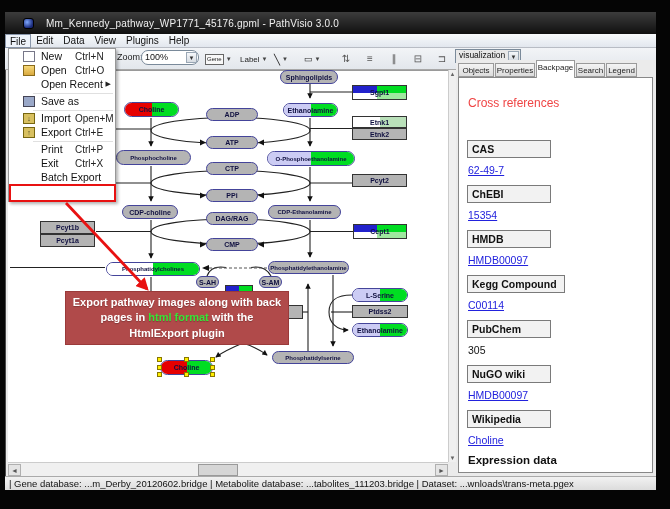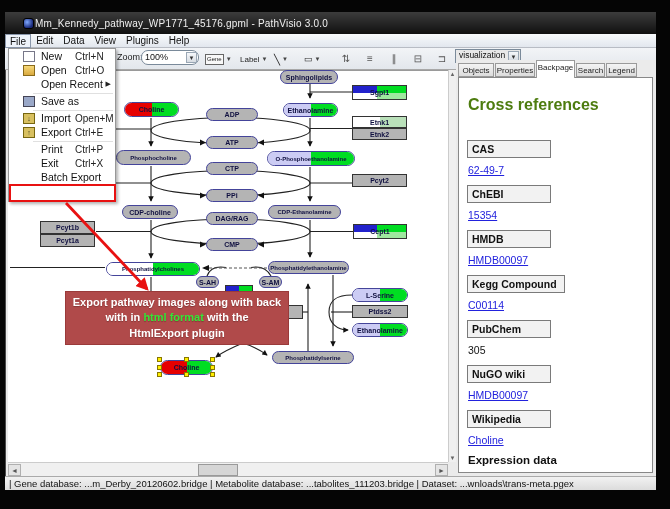--- a/index.html
+++ b/index.html
@@ -1,21 +1,21 @@
 <!DOCTYPE html>
 <html><head>
 <meta charset="utf-8">
 <style>
   * { margin:0; padding:0; box-sizing:border-box; }
   html,body { width:670px; height:509px; background:#000; font-family:"Liberation Sans",sans-serif; overflow:hidden; }
   #stage { position:absolute; left:0; top:0; width:670px; height:509px; background:#050505; }
   #win { position:absolute; left:5px; top:12px; width:651px; height:478px; background:#ebebeb; border:1px solid #4a4a4a; }
   #titlebar { position:absolute; left:5px; top:12px; width:651px; height:22px; background:linear-gradient(#3c3c3c,#101010); display:flex; align-items:center; }
   #app-icon { width:11px; height:11px; margin-left:18px; border-radius:3px; background:radial-gradient(circle at 35% 35%, #7fa8ff 0%, #1a2a7a 70%); border:1px solid #000; }
-  #title-text { color:#f0f0f0; font-size:10px; margin-left:1px; letter-spacing:0.2px; }
+  #title-text { color:#f0f0f0; font-size:10px; margin-left:12px; letter-spacing:0.2px; }
   #menubar { position:absolute; left:5px; top:34px; width:651px; height:14px; background:linear-gradient(#f8fafc,#e2e7ee); border-bottom:1px solid #b8bcc4; display:flex; align-items:center; font-size:10px; color:#111; }
   .mb-item { padding:0 5px; height:14px; line-height:14px; }
   .mb-item.active { border:1px solid #8a97ab; background:#eef3fa; padding:0 4px; }
   #toolbar { position:absolute; left:5px; top:48px; width:651px; height:22px; background:linear-gradient(#f2f4f7,#e3e7ec); border-bottom:1px solid #a8a8a8; }
   .tb-label { position:absolute; font-size:9px; color:#222; top:4px; }
   .combo { position:absolute; background:#fff; border:1px solid #7a8a9a; font-size:9px; color:#111; }
   .combo .cv { position:absolute; left:3px; top:1px; }
   .combo .ca { position:absolute; right:1px; top:1px; width:11px; bottom:1px; background:linear-gradient(#f5f7fa,#d8dde3); border:1px solid #9aa7b5; font-size:6px; color:#333; text-align:center; line-height:11px; }
   .tb-btn { position:absolute; top:3px; height:16px; display:flex; align-items:center; font-size:8px; color:#222; }
   .tb-btn .da { font-size:6px; color:#444; margin-left:2px; }
@@ -30,21 +30,21 @@
   #vscroll { position:absolute; left:448px; top:70px; width:8px; height:392px; background:#f0f0f0; border-left:1px solid #ccc; }
   .scroll-arrow { position:absolute; font-size:6px; color:#666; width:100%; text-align:center; }
   #splitter-arrow { position:absolute; left:456px; top:64px; font-size:7px; color:#555; }
   #hscroll { position:absolute; left:8px; top:462px; width:440px; height:14px; background:#f0f0f0; border-top:1px solid #ccc; }
   .hs-btn { position:absolute; top:1px; width:13px; height:12px; background:#e4e4e4; border:1px solid #b0b0b0; font-size:7px; color:#555; text-align:center; line-height:11px; }
   #hs-thumb { position:absolute; left:190px; top:1px; width:40px; height:12px; background:#d6d6d6; border:1px solid #9a9a9a; }
   #panel { position:absolute; left:456px; top:60px; width:200px; height:416px; background:#ebebeb; }
   .tab { position:absolute; top:3px; height:14px; background:linear-gradient(#f4f4f4,#dcdcdc); border:1px solid #9a9a9a; font-size:8px; color:#222; text-align:center; line-height:13px; }
   .tab.active { top:0px; height:18px; background:#fff; border-bottom:none; z-index:3; }
   #panel-box { position:absolute; left:2px; top:17px; width:195px; height:396px; background:#fff; border:1px solid #888; overflow:hidden; }
-  #xref-heading { position:absolute; left:9px; top:18px; font-size:16px; font-weight:bold; color:#4d7c0f; }
+  #xref-heading { position:absolute; left:9px; top:18px; font-size:12px; font-weight:normal; color:#ef4444; }
   .sect-header { position:absolute; left:8px; width:84px; height:18px; background:#f2f2f2; border:1px solid #7a7a7a; font-size:10.5px; font-weight:bold; color:#111; line-height:16px; padding-left:4px; }
   .sect-value { position:absolute; left:9px; font-size:10.5px; font-weight:normal; }
   .sect-value.link { color:#2222dd; text-decoration:underline; }
   .sect-value.plain { color:#111; font-weight:normal; }
   #panel-footer { position:absolute; left:9px; font-size:11.5px; font-weight:bold; color:#111; }
   #statusbar { position:absolute; left:5px; top:476px; width:651px; height:14px; background:linear-gradient(#f2f2f2,#dcdcdc); border-top:1px solid #aaa; font-size:9.5px; color:#111; line-height:13px; padding-left:4px; white-space:nowrap; }
   #filemenu { position:absolute; left:8px; top:48px; width:108px; height:154px; background:#fff; border:1px solid #979797; box-shadow:2px 2px 3px rgba(0,0,0,0.3); z-index:20; }
   .fm-item { position:relative; height:14px; display:flex; align-items:center; font-size:10.5px; color:#111;padding-left:11px; }
   .fm-sep { height:3px; border-bottom:1px solid #e0e0e0; margin:0 2px 0 24px; }
   .fm-icon { width:12px; height:11px; margin-left:3px; margin-right:6px; flex:none; }
@@ -328,21 +328,21 @@
           <div class="sect-value link" style="top: 356px;">Choline</div>
         </div>
       <div id="panel-footer" style="top:376px;">Expression data</div>
     </div>
   </div>
 
   <div id="statusbar">| Gene database: ...m_Derby_20120602.bridge | Metabolite database: ...tabolites_111203.bridge | Dataset: ...wnloads\trans-meta.pgex</div>
 
   <div id="callout">
       <div class="co-line"><span>Export pathway images along with back</span></div>
-      <div class="co-line"><span>with in </span><span class="co-green">html format</span><span> with the</span></div>
+      <div class="co-line"><span>pages in </span><span class="co-green">html format</span><span> with the</span></div>
       <div class="co-line"><span>HtmlExport plugin</span></div>
     </div>
   <svg id="red-arrow">
     <defs>
       <marker id="rah" viewBox="0 0 10 10" refX="8" refY="5" markerWidth="4.5" markerHeight="4.5" orient="auto">
           <path d="M0,0 L10,5 L0,10 z" fill="#e81111"></path>
         </marker>
     </defs>
     <line x1="66" y1="203" x2="147" y2="289" stroke="#e81111" stroke-width="2.8" marker-end="url(#rah)"></line>
   </svg>

